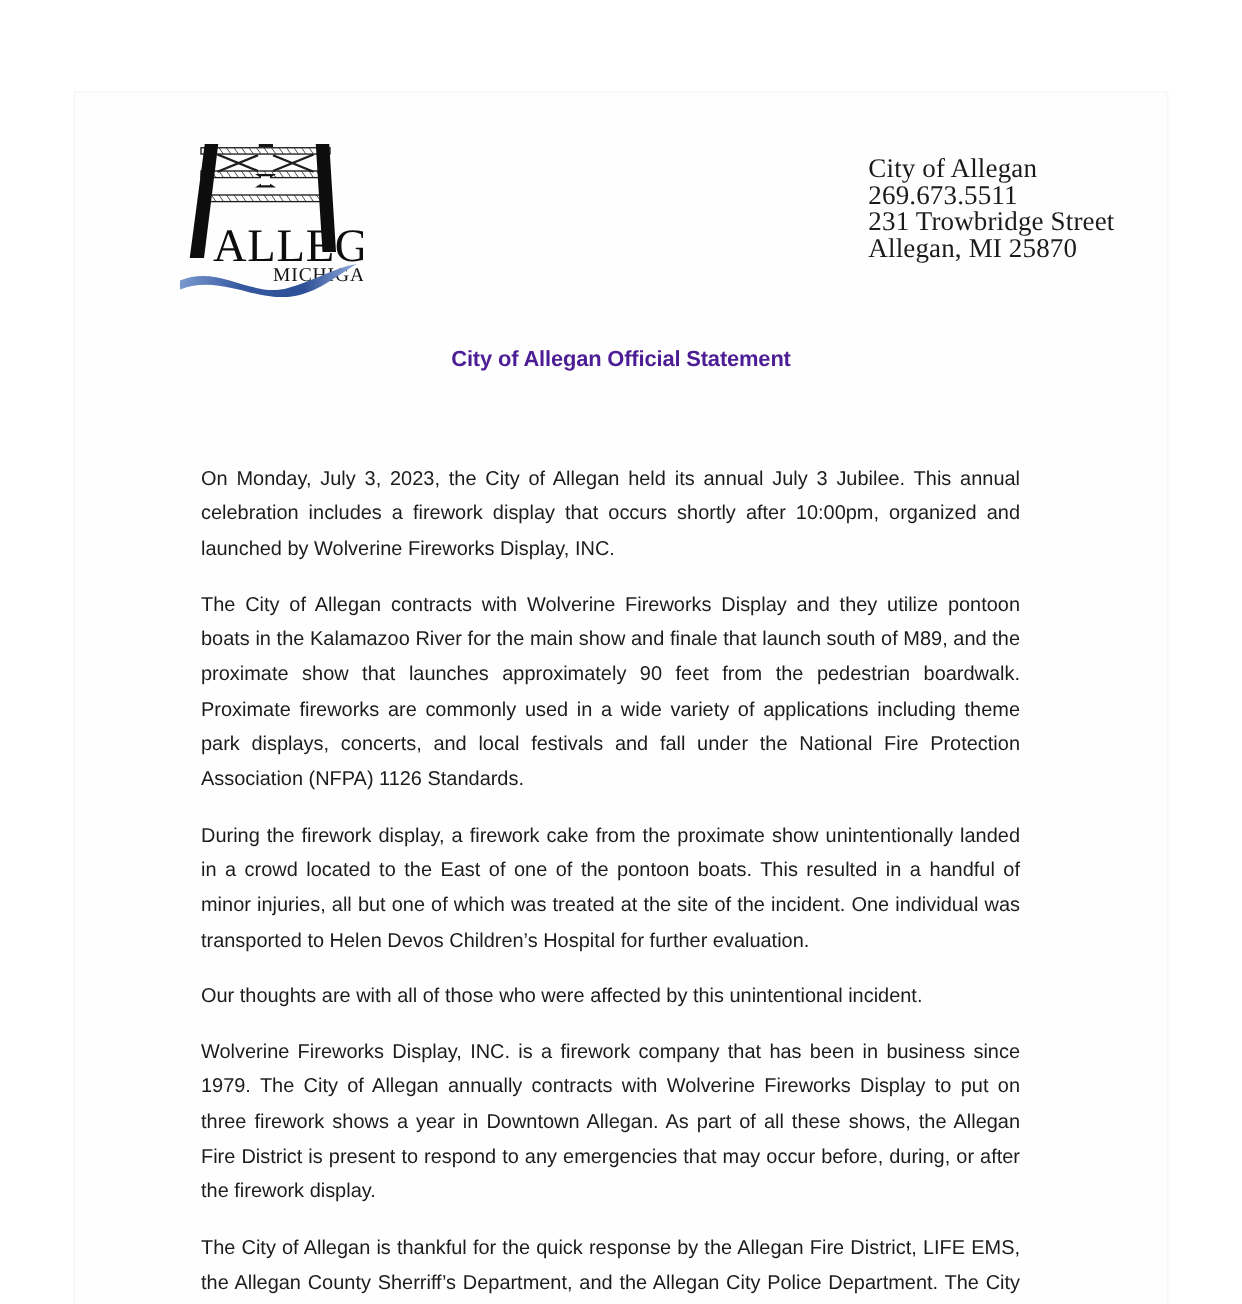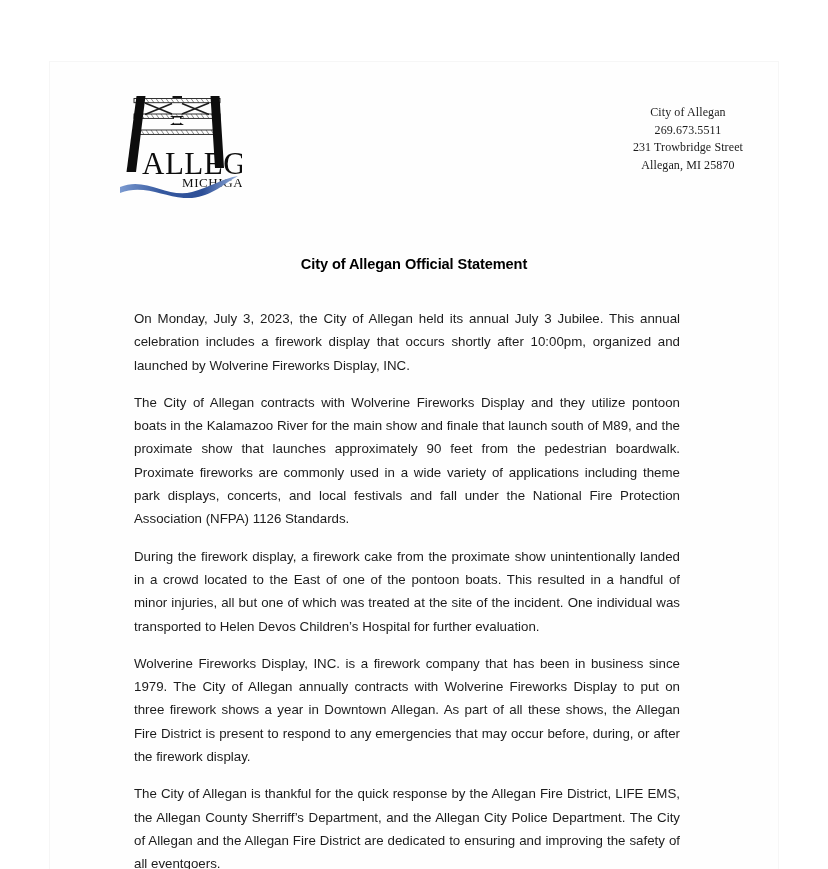--- a/index.html
+++ b/index.html
@@ -54,43 +54,42 @@
     top: 24px;
     width: 130px;
     height: 112px;
   }
   .logo-svg { display: block; width: 130px; height: 112px; }
 
   .address-block {
     position: absolute;
     right: 35px;
     top: 42px;
-    text-align: center;
+    text-align: left;
     font-family: "Liberation Serif", serif;
-    font-size: 12px;
+    font-size: 18px;
     line-height: 17.5px;
     color: #1b1b1b;
     letter-spacing: 0.1px;
   }
   .address-line { display: block; white-space: nowrap; }
 
   
   .statement-title {
     position: absolute;
     left: 0;
     top: 168px;
     width: 100%;
     text-align: center;
     font-family: "Liberation Sans", sans-serif;
     font-weight: bold;
     font-size: 14.6px;
     line-height: 21px;
-    color: #000000;
+    color: #4c1d95;
     letter-spacing: -0.1px;
-    margin-top: 24px;
   }
   .title-line { display: block; }
 
   
   .body-copy {
     position: absolute;
     left: 84px;
     top: 245px;
     width: 562px;
     font-family: "Liberation Sans", sans-serif;
@@ -233,19 +232,20 @@
       </div>
 
       <div class="statement-title">
         <span class="title-line">City of Allegan Official Statement</span>
       </div>
 
       <div class="body-copy">
         <p class="body-paragraph">On Monday, July 3, 2023, the City of Allegan held its annual July 3 Jubilee. This annual celebration includes a firework display that occurs shortly after 10:00pm, organized and launched by Wolverine Fireworks Display, INC.</p>
         <p class="body-paragraph">The City of Allegan contracts with Wolverine Fireworks Display and they utilize pontoon boats in the Kalamazoo River for the main show and finale that launch south of M89, and the proximate show that launches approximately 90 feet from the pedestrian boardwalk. Proximate fireworks are commonly used in a wide variety of applications including theme park displays, concerts, and local festivals and fall under the National Fire Protection Association (NFPA) 1126 Standards.</p>
         <p class="body-paragraph">During the firework display, a firework cake from the proximate show unintentionally landed in a crowd located to the East of one of the pontoon boats. This resulted in a handful of minor injuries, all but one of which was treated at the site of the incident. One individual was transported to Helen Devos Children’s Hospital for further evaluation.</p>
+        <p class="body-paragraph">Our thoughts are with all of those who were affected by this unintentional incident.</p>
         <p class="body-paragraph">Wolverine Fireworks Display, INC. is a firework company that has been in business since 1979. The City of Allegan annually contracts with Wolverine Fireworks Display to put on three firework shows a year in Downtown Allegan. As part of all these shows, the Allegan Fire District is present to respond to any emergencies that may occur before, during, or after the firework display.</p>
         <p class="body-paragraph">The City of Allegan is thankful for the quick response by the Allegan Fire District, LIFE EMS, the Allegan County Sherriff’s Department, and the Allegan City Police Department. The City of Allegan and the Allegan Fire District are dedicated to ensuring and improving the safety of all eventgoers.</p>
       </div>
 
     </div>
   </div>
 </div>
 
 </body></html>

